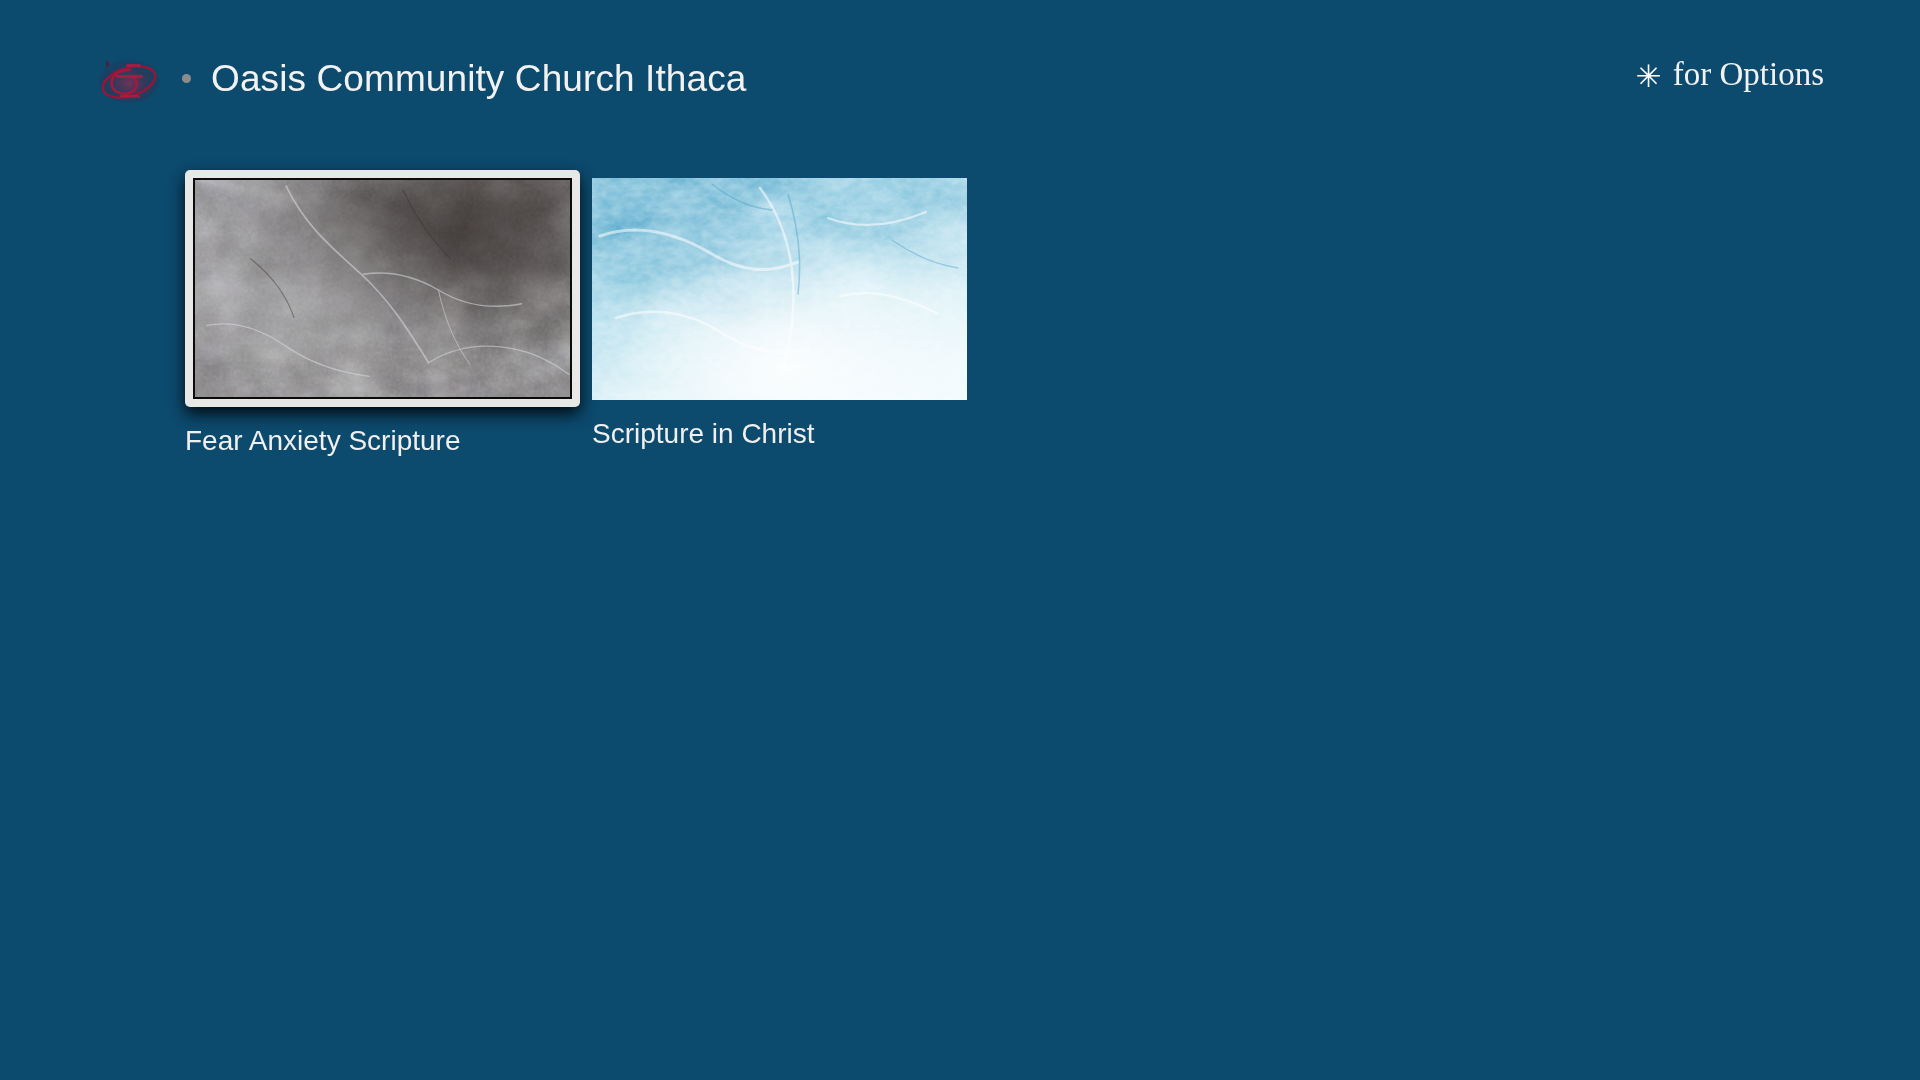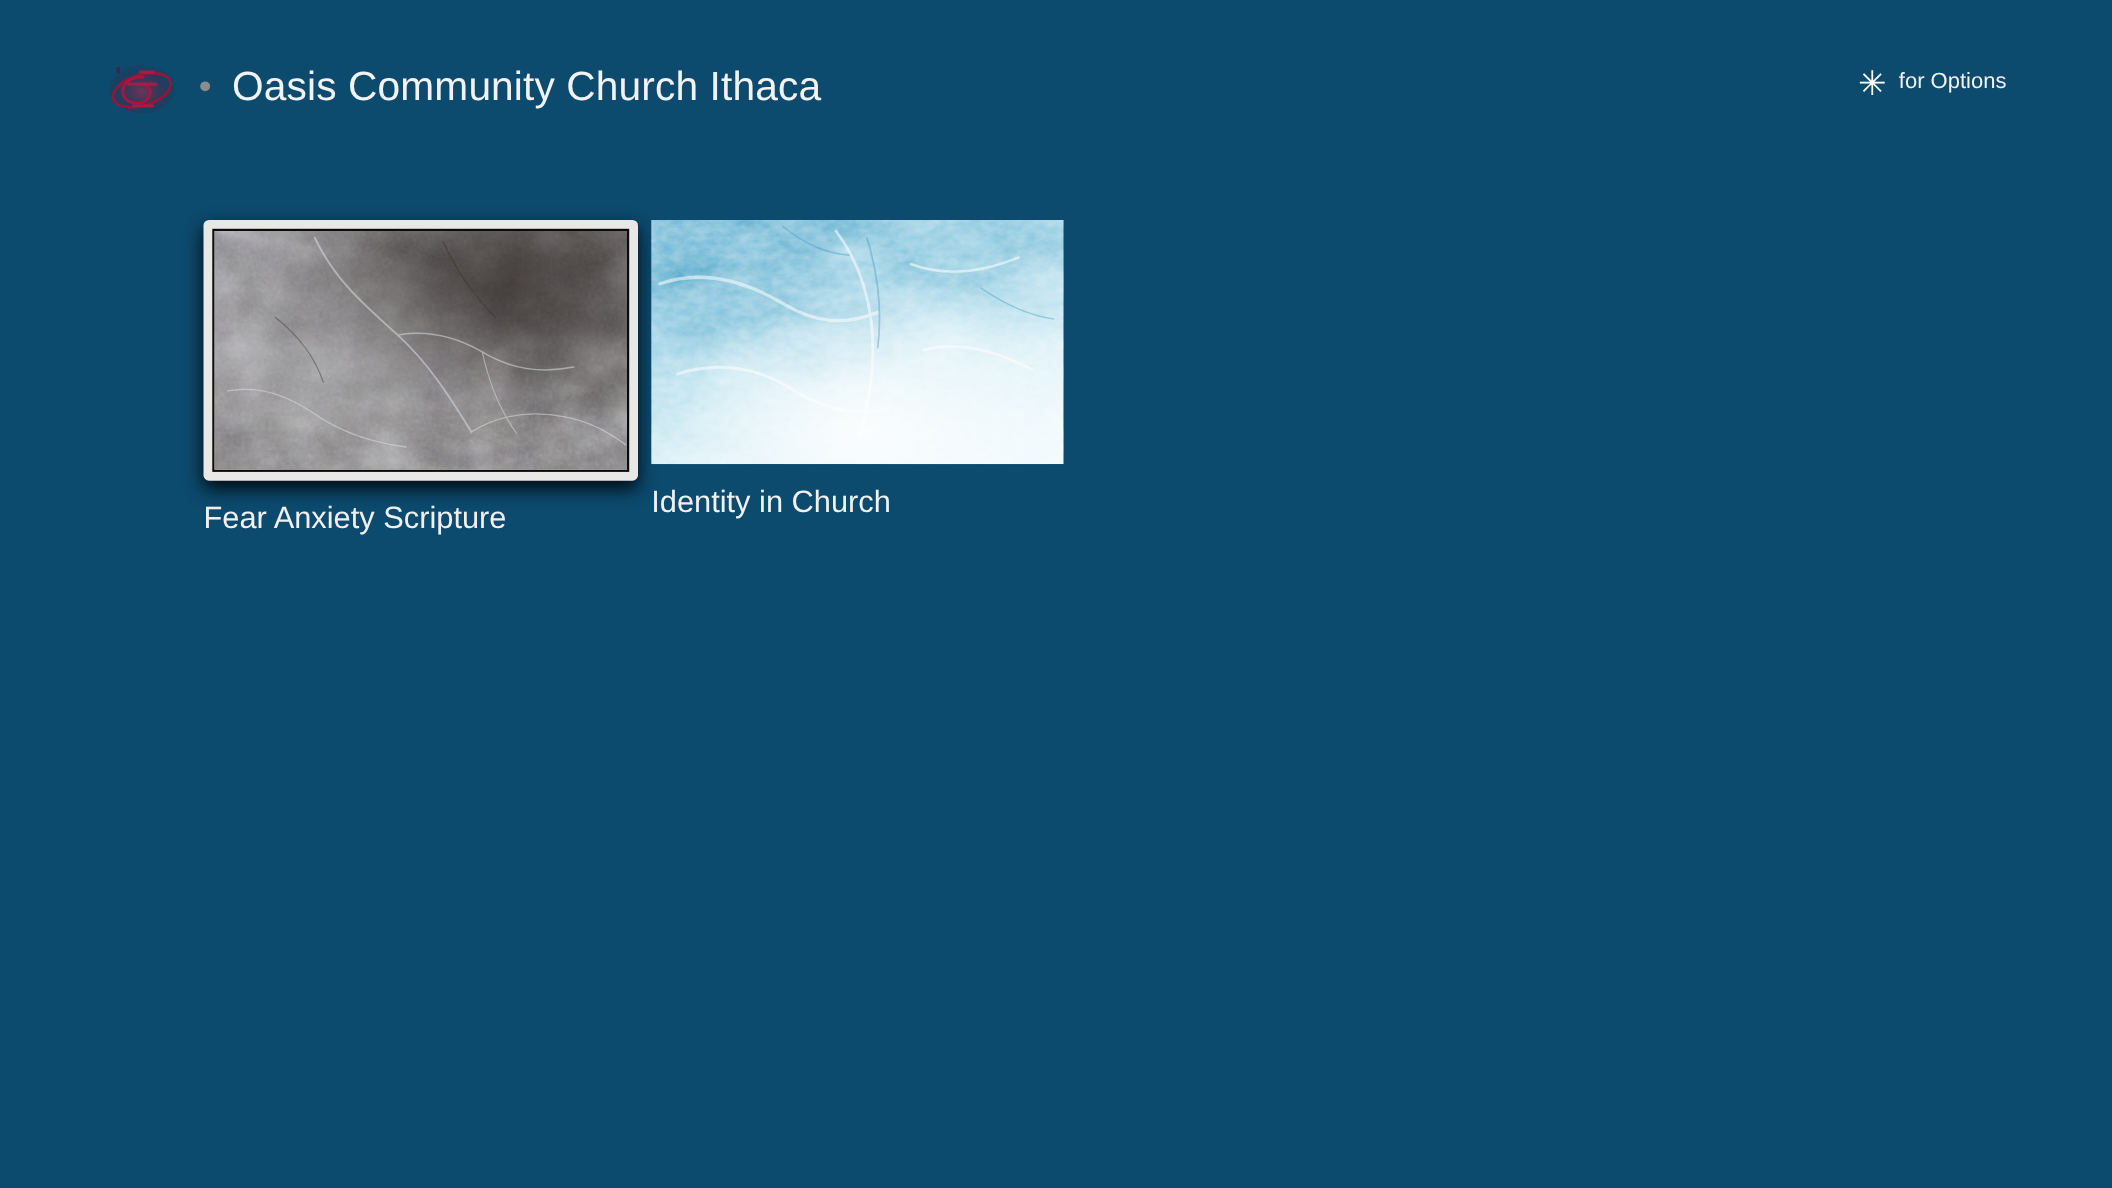--- a/index.html
+++ b/index.html
@@ -81,33 +81,34 @@
   }
   .options-glyph {
     font-size: 31px;
     line-height: 1;
     color: #ffffff;
     margin-right: 11px;
     position: relative;
     top: 2px;
   }
   .options-text {
-    font-size: 20px;
+    font-size: 33px;
     font-weight: 300;
     color: #f2f2f2;
     line-height: 1;
+    font-family: Liberation Serif, serif;
   }
 
   
   #grid {
     position: absolute;
     left: 185px;
-    top: 200px;
+    top: 170px;
     display: flex;
-    align-items: flex-start;
+    align-items: center;
   }
 
   .tile {
     position: relative;
     width: 395px;
     margin-right: 12px;
   }
 
   
   .thumb-frame {
@@ -321,18 +322,18 @@
               <g fill="none" stroke="#3f9cc4" opacity="0.40" stroke-linecap="round">
                 <path d="M196 16 C206 48 210 82 206 116" stroke-width="1.6"></path>
                 <path d="M120 6 C140 22 158 30 180 32" stroke-width="1.4"></path>
                 <path d="M300 62 C320 76 340 86 366 90" stroke-width="1.3"></path>
               </g>
             </svg>
           </div>
         </div>
       </div>
       <div class="caption">
-        <div>Identity in Church</div>
+        <div>Scripture in Christ</div>
       </div>
     </div>
 
   </div>
 </div>
 
 </body></html>

